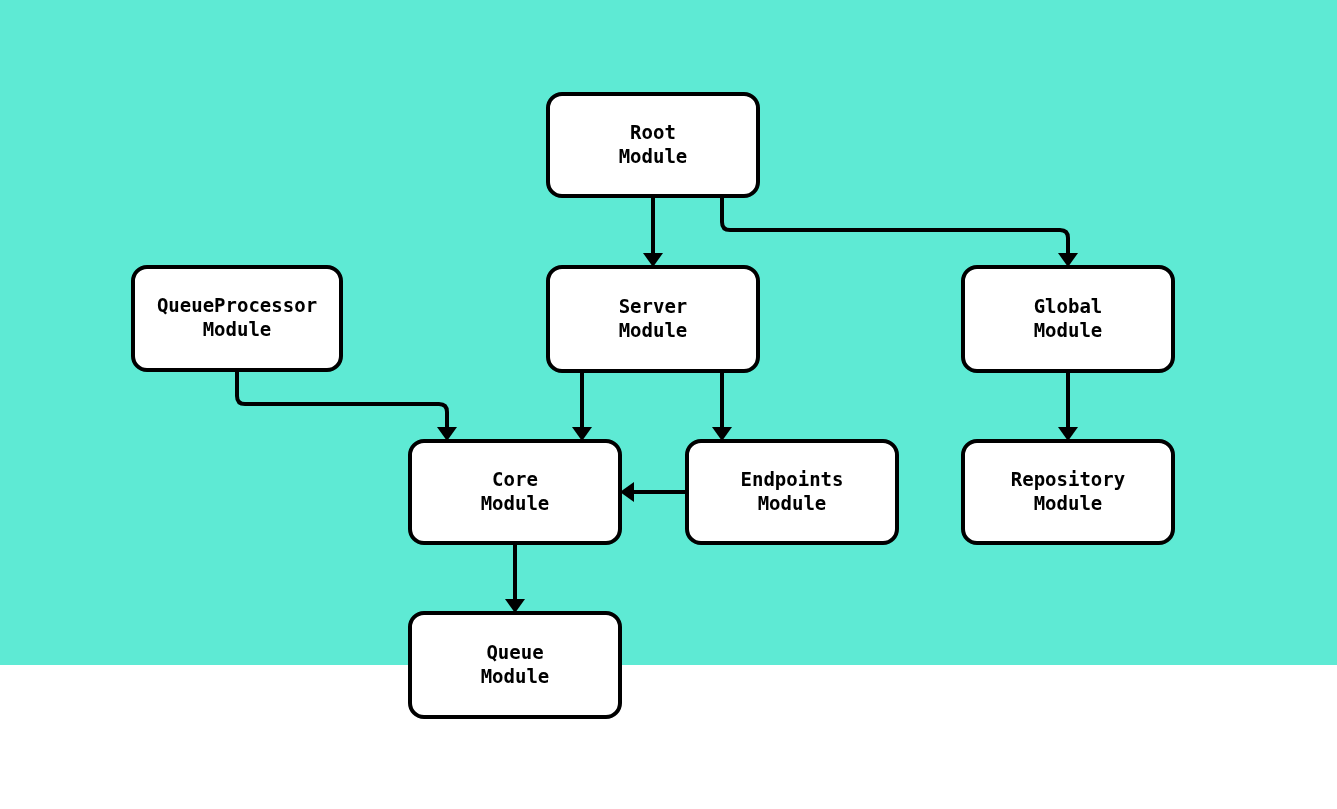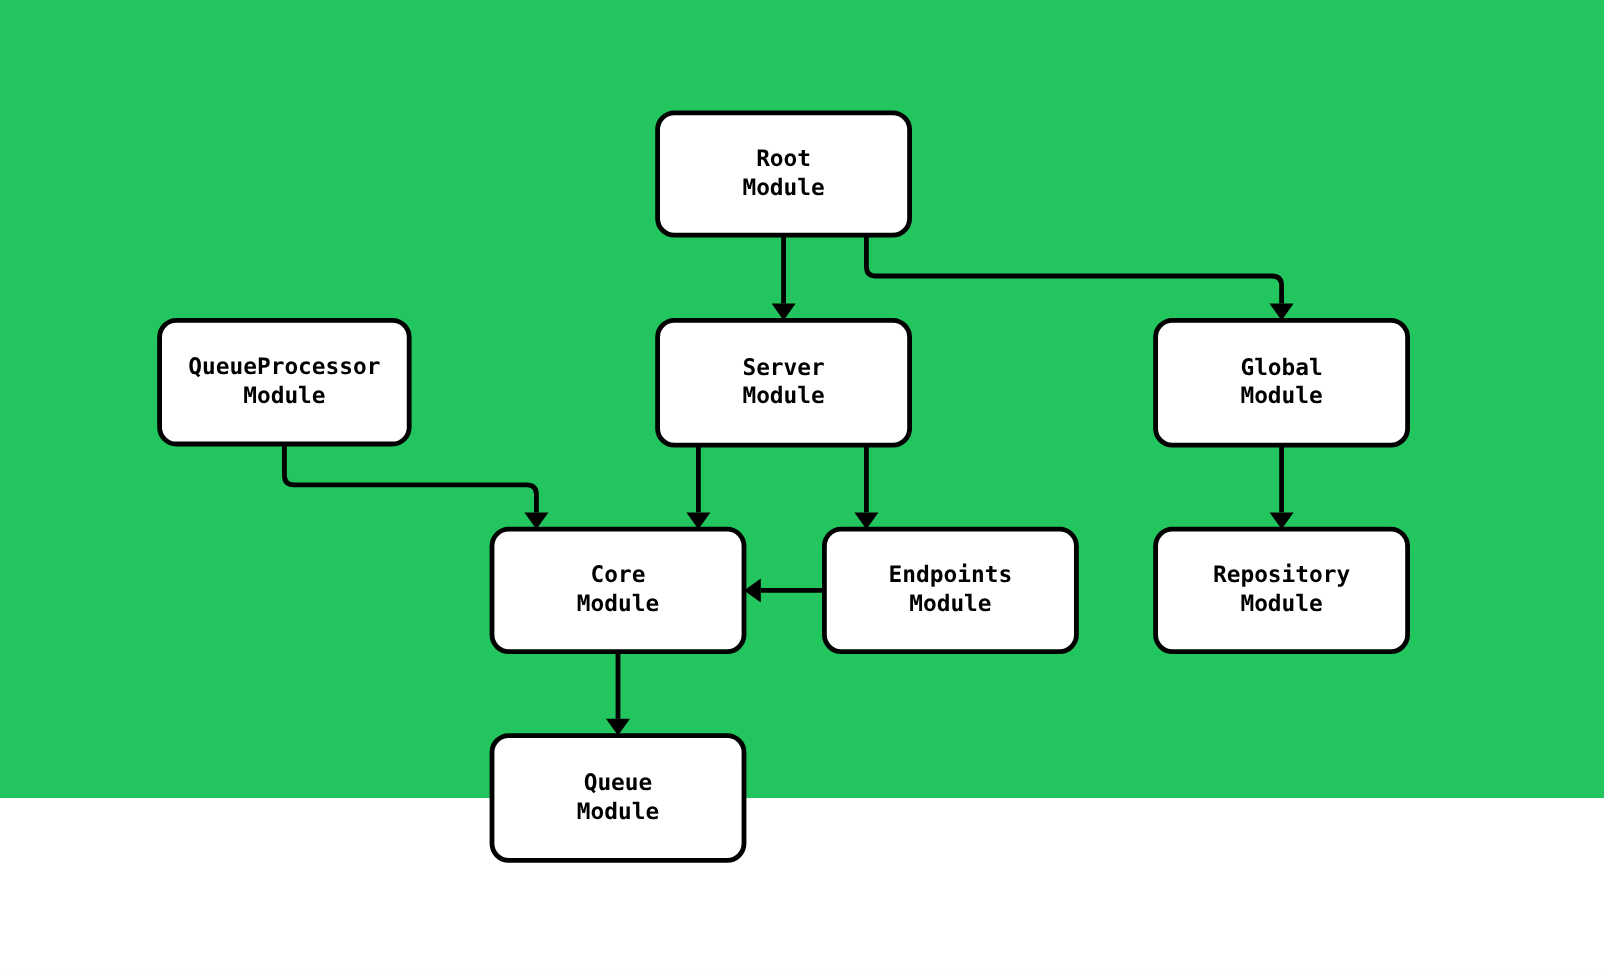--- a/index.html
+++ b/index.html
@@ -11,21 +11,21 @@
   body {
     width: 1337px;
     height: 809px;
     overflow: hidden;
     font-family: "DejaVu Sans Mono", "Liberation Mono", monospace;
   }
   #diagram-root {
     position: relative;
     width: 1337px;
     height: 665px;
-    background: #22c55e;
+    background: #5eead4;
   }
   svg.diagram-canvas {
     display: block;
     width: 1337px;
     height: 809px;
   }
   .node-rect {
     fill: #ffffff;
     stroke: #000000;
     stroke-width: 4;

